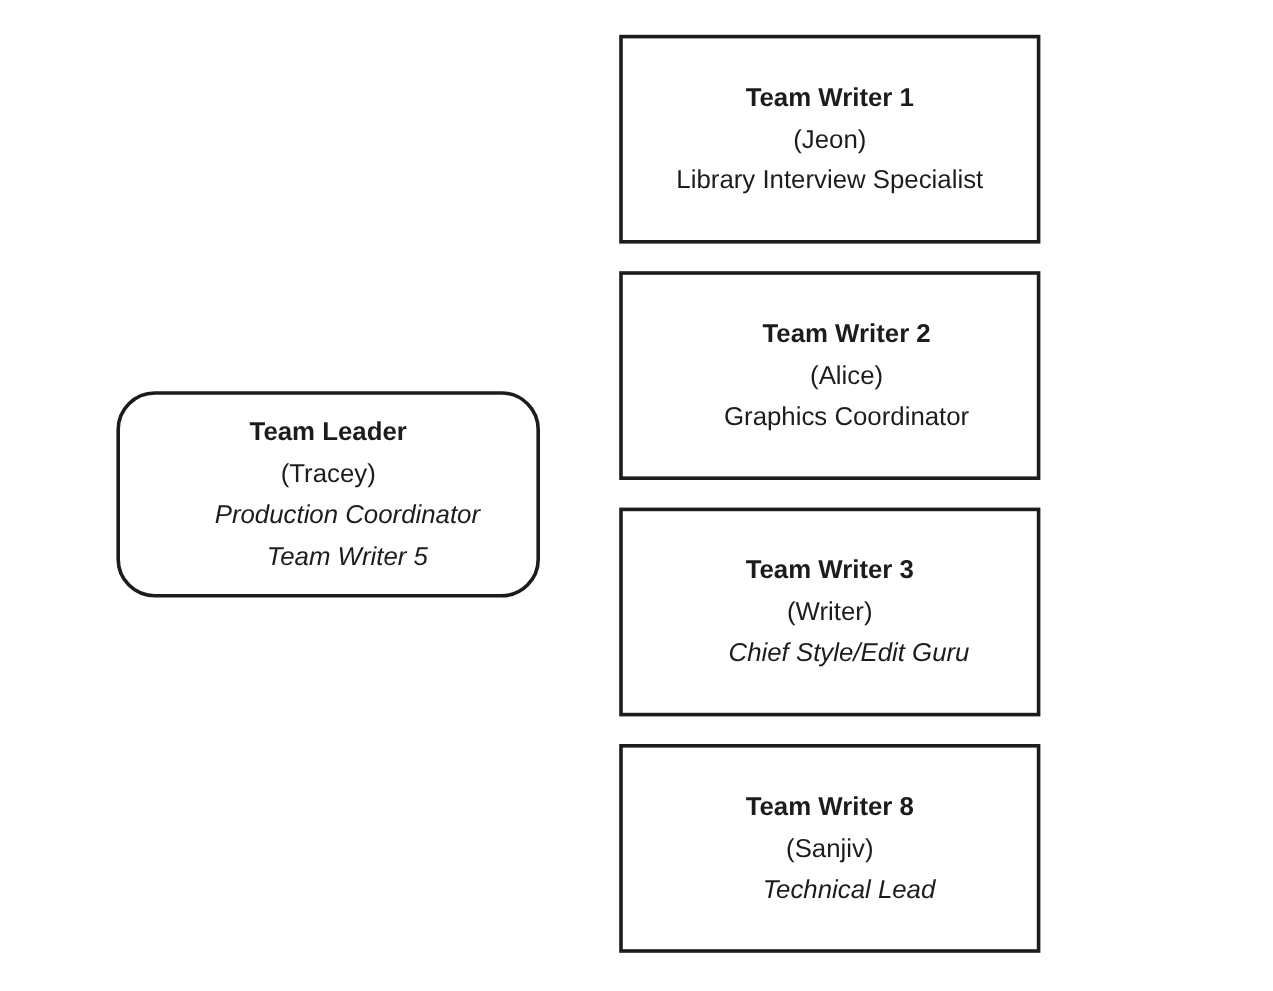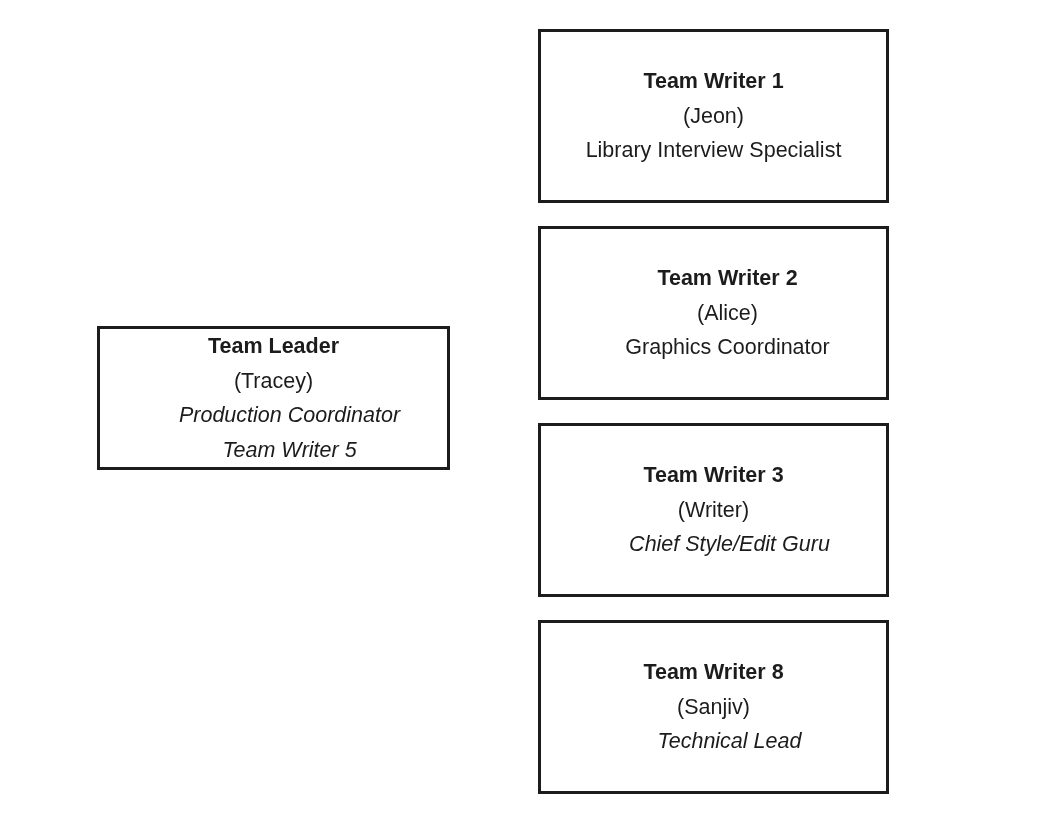--- a/index.html
+++ b/index.html
@@ -37,24 +37,25 @@
     font-weight: bold;
   }
   .org-box .italic {
     font-style: italic;
     margin-left: 32px;
   }
   .leader-box {
     left: 97px;
     top: 326px;
     width: 353px;
-    height: 144px;
+    height: 172px;
+    border-radius: 32px;
   }
   .writer-box {
-    left: 538px;
+    left: 516px;
     width: 351px;
     height: 174px;
   }
   .writer-1 { top: 29px; }
   .writer-2 { top: 226px; padding-left: 28px; }
   .writer-3 { top: 423px; text-align: center; }
   .writer-4 { top: 620px; }
 </style>
 </head>
 <body>

